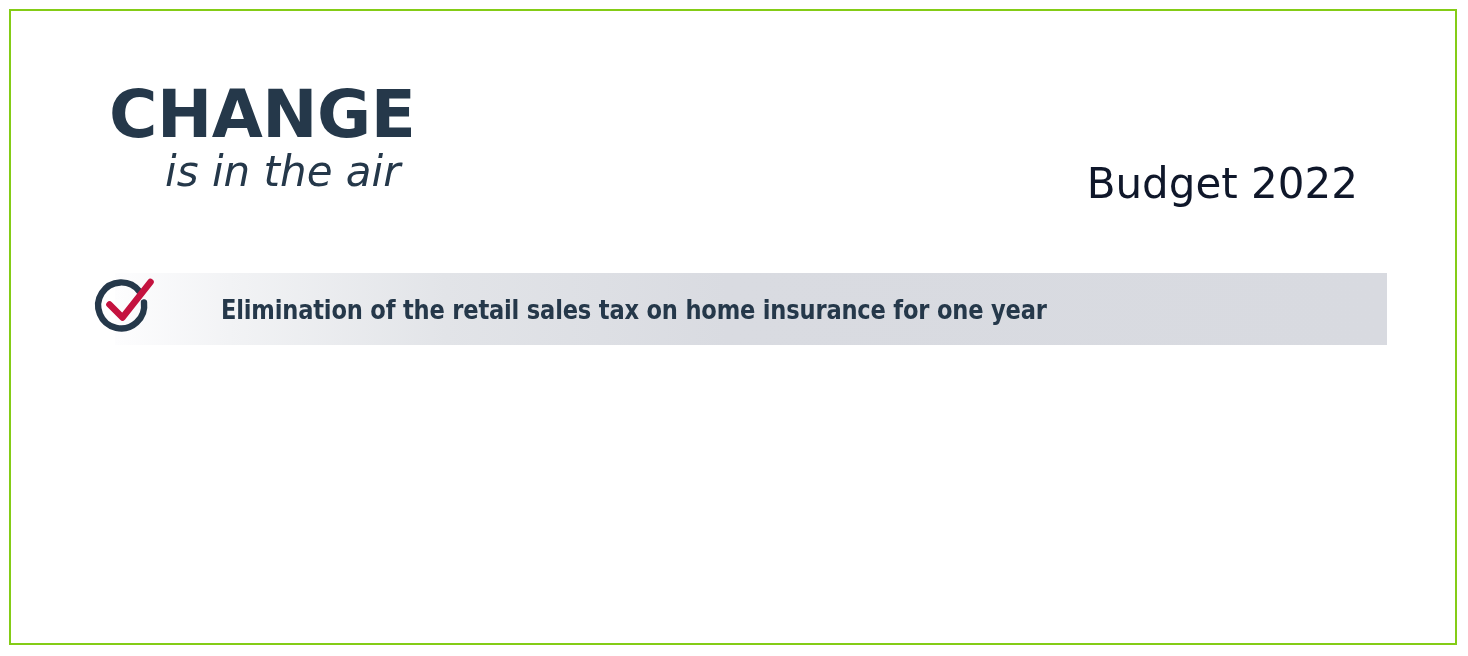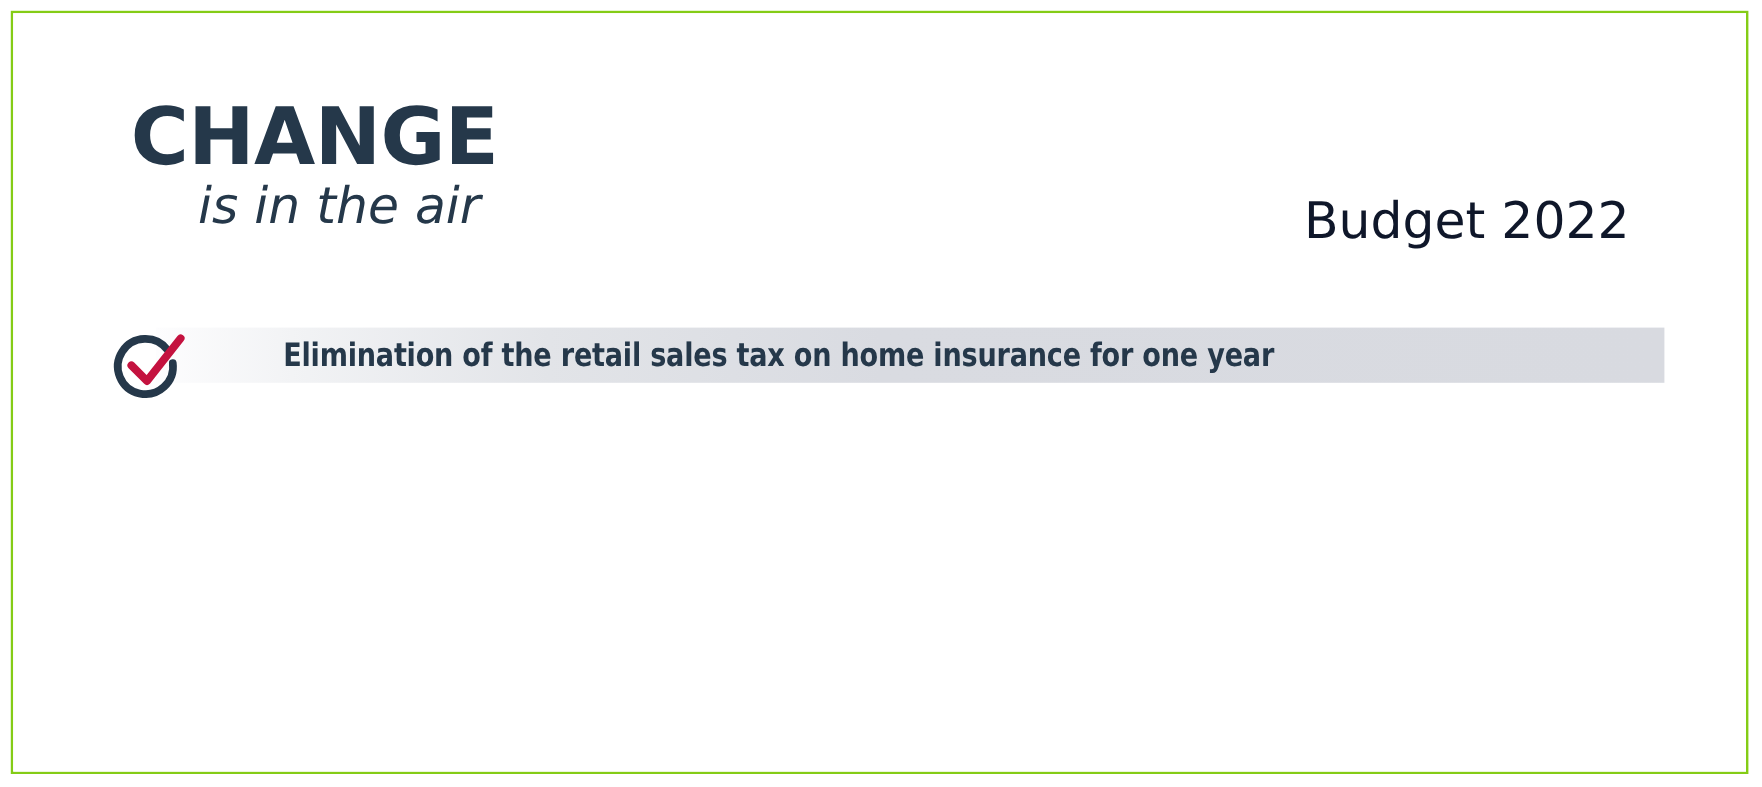--- a/index.html
+++ b/index.html
@@ -96,23 +96,23 @@
     top: -2px;
     width: 72px;
     height: 66px;
     flex: 0 0 72px;
     z-index: 3;
   }
   .check-icon svg { display: block; width: 72px; height: 66px; }
 
   .point-bar {
     position: absolute;
-    left: 43px;
+    left: 28px;
     top: 0;
-    height: 46px;
+    height: 72px;
     right: 0;
     background: linear-gradient(to right,
                 #fdfdfe 0%,
                 #f2f3f5 9%,
                 #e2e4e8 26%,
                 #d9dbe1 48%,
                 #d8dae0 100%);
     display: flex;
     align-items: center;
     z-index: 1;

